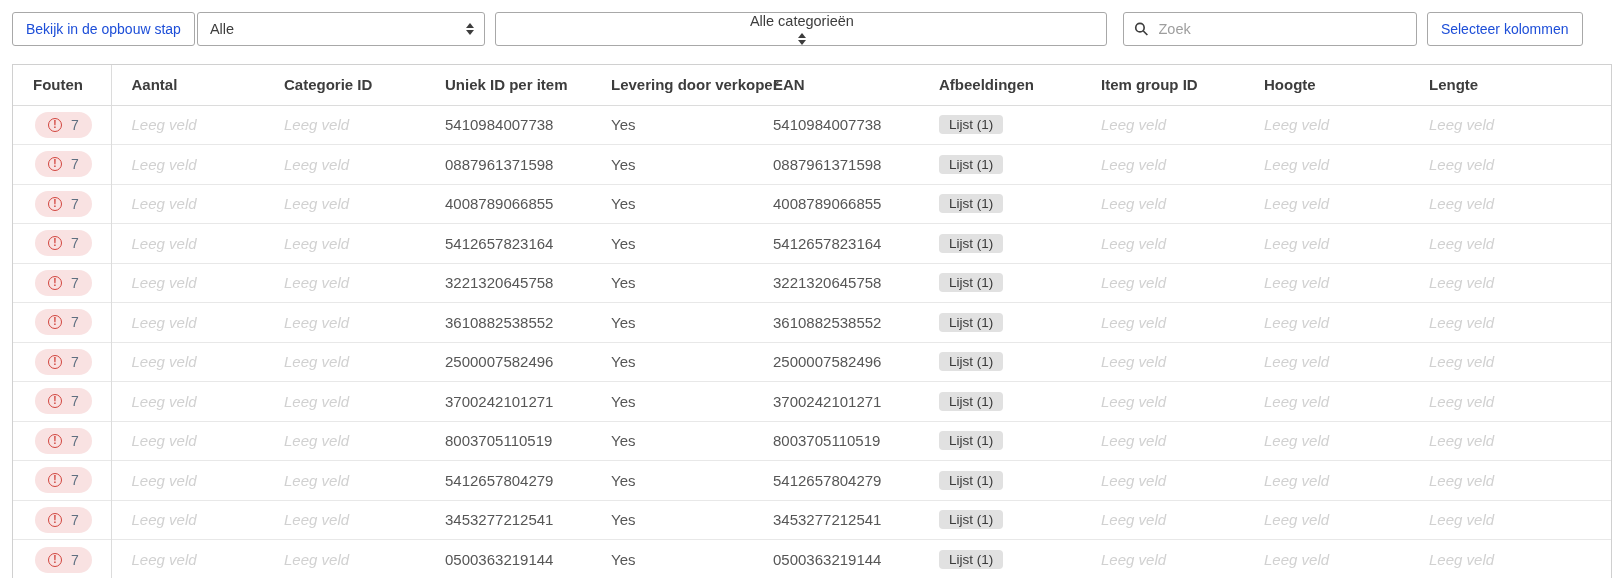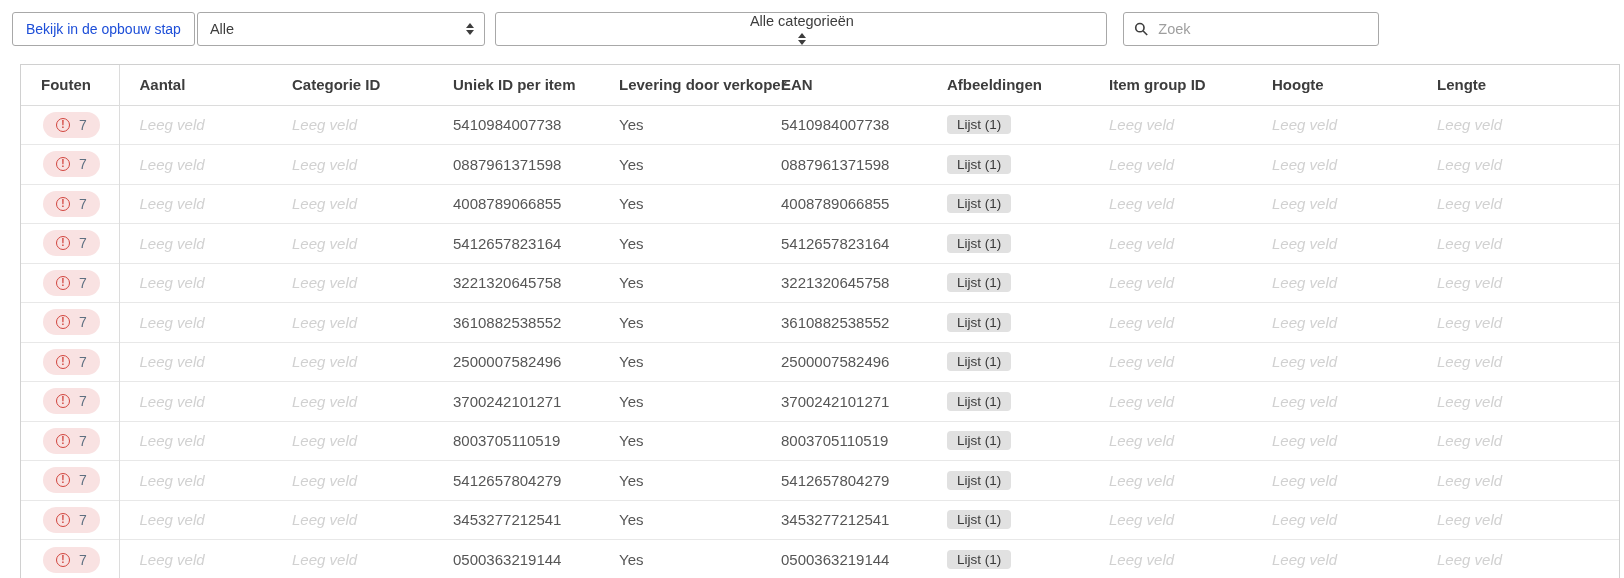--- a/index.html
+++ b/index.html
@@ -21,30 +21,30 @@
     display:flex; align-items:center; justify-content:space-between;
     padding:0 10px 0 12px; font-size:14.5px; color:#3d3d3d; cursor:pointer;
   }
   .select-alle { width:288px; margin-left:2px; }
   .select-cat  { width:612px; margin-left:10px;flex-direction:column; }
   .updown { display:flex; flex-direction:column; gap:2px; }
   .updown i { display:block; width:0; height:0; border-left:4px solid transparent; border-right:4px solid transparent; }
   .updown .up   { border-bottom:5px solid #3d3d3d; }
   .updown .down { border-top:5px solid #3d3d3d; }
   .search {
-    width:256px; height:34px; margin-left:16px; border:1px solid #a8a8a8; border-radius:3px;
+    width:294px; height:34px; margin-left:16px; border:1px solid #a8a8a8; border-radius:3px;
     background:#fff; display:flex; align-items:center; padding:0 10px; gap:8px;
   }
   .search input {
     border:none; outline:none; width:100%; font-size:14.5px; color:#3d3d3d;
     font-family:"Liberation Sans", sans-serif; background:transparent;
   }
   .search input::placeholder { color:#9e9e9e; }
   .btn-cols { margin-left:10px; }
-  .grid-wrap { position:absolute; top:64px; left:20px; width:1600px; height:514px; overflow:hidden;
+  .grid-wrap { position:absolute; top:64px; left:12px; width:1600px; height:514px; overflow:hidden;
     border-top:1px solid #d0d0d0; border-left:1px solid #d0d0d0; border-right:1px solid #d0d0d0; }
   .grid-wrap table { width:100%; border-collapse:collapse; table-layout:fixed; }
   th {
     height:40px; font-size:15px; font-weight:bold; color:#3d3d3d;
     text-align:left; padding:0 0 0 20px; border-bottom:1px solid #dcdcdc; white-space:nowrap;
   }
   th.col-f { padding-left:20px; }
   tbody tr { height:39.5px; }
   tbody tr + tr td { border-top:1px solid #e8e8e8; }
   td { font-size:15px; color:#565656; padding:0 0 0 20px; white-space:nowrap; overflow:hidden; }
@@ -91,20 +91,21 @@
   </div>
 
   <div class="search">
     <svg width="16" height="16" viewBox="0 0 16 16">
       <circle cx="6.5" cy="6.5" r="4.6" fill="none" stroke="#3d3d3d" stroke-width="1.8"></circle>
       <line x1="10.2" y1="10.2" x2="14.6" y2="14.6" stroke="#3d3d3d" stroke-width="1.8"></line>
     </svg>
     <input type="text" placeholder="Zoek" style="">
   </div>
 
+  <button class="btn btn-cols">Selecteer kolommen</button>
 </div>
 
 <div class="grid-wrap">
   <table>
     <colgroup>
       <col style="width:98px">
         <col style="width:153px">
         <col style="width:161px">
       <col style="width:166px">
         <col style="width:162px">

